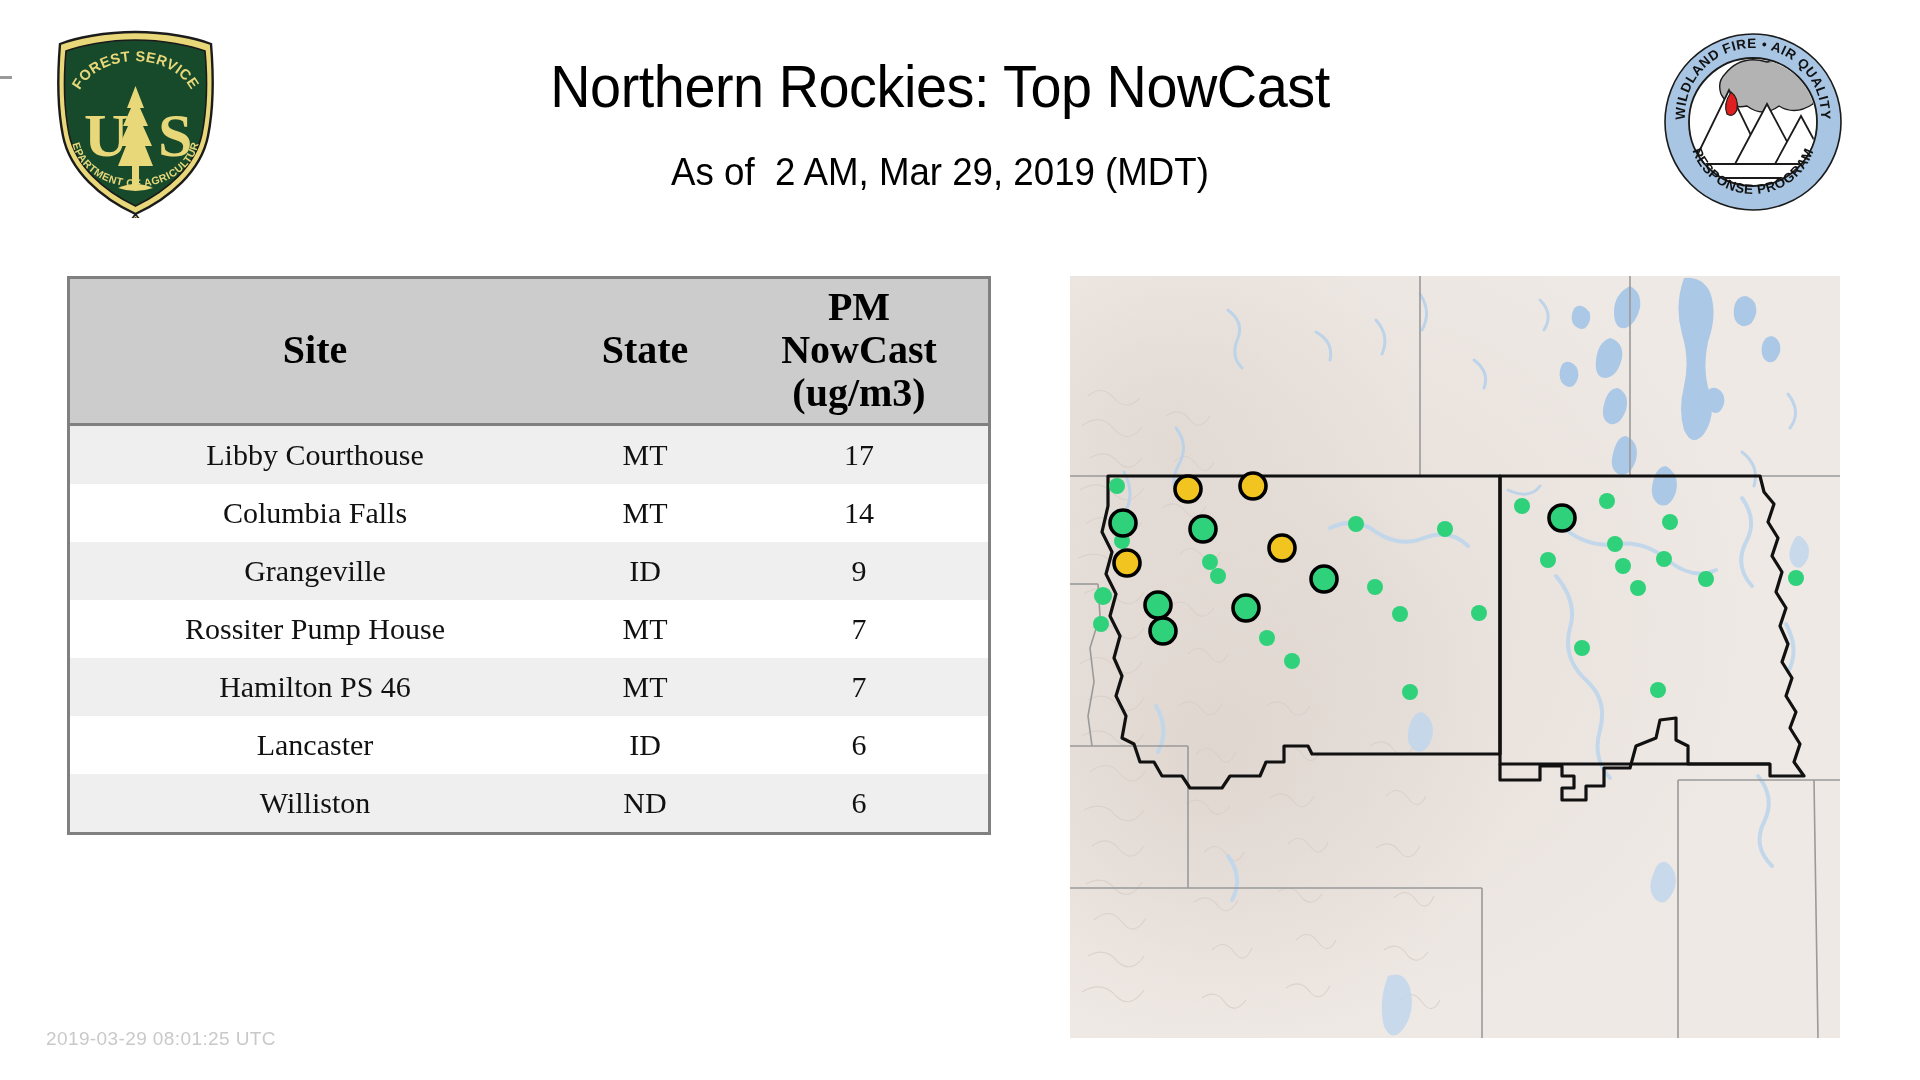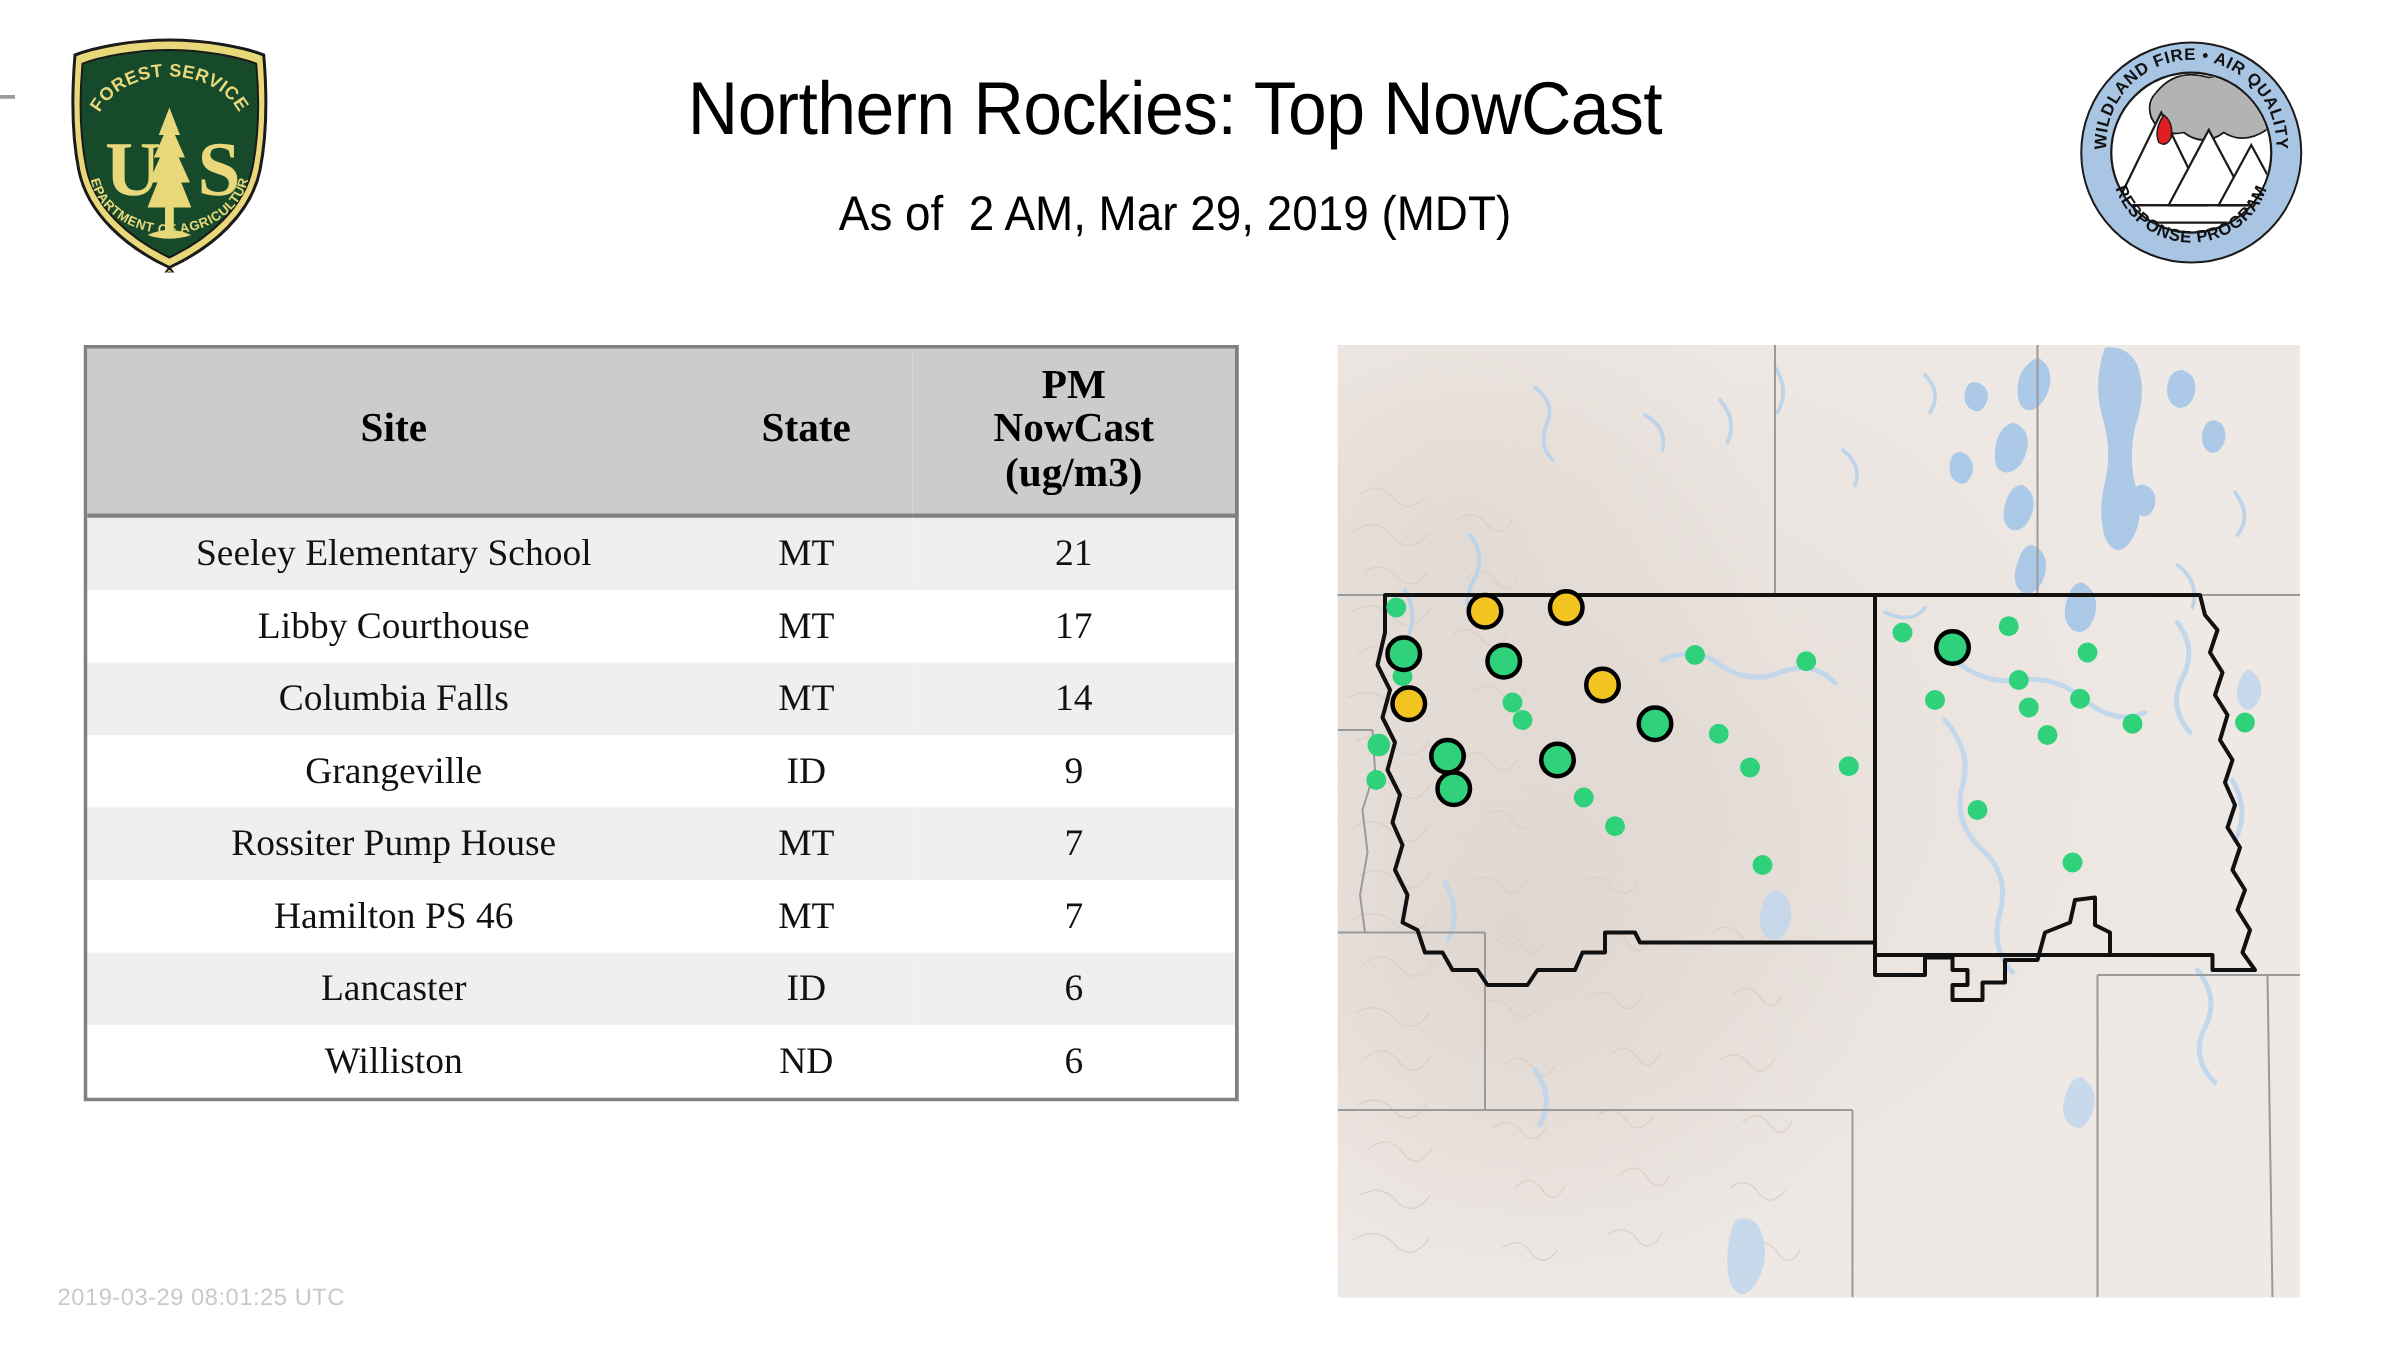--- a/index.html
+++ b/index.html
@@ -56,21 +56,21 @@
     position: absolute; left: 67px; top: 276px;
     width: 924px;
     border: 3px solid #808080;
     background: #ffffff;
     box-sizing: border-box;
   }
   table { border-collapse: collapse; width: 100%; table-layout: fixed; }
   thead th {
     background: #cccccc;
     font-family: "Liberation Serif", serif;
-    font-weight: bold; font-size: 33px; color: #000;
+    font-weight: bold; font-size: 40px; color: #000;
     text-align: center; vertical-align: middle;
     padding: 6px 0 8px 0; height: 118px;
     border-bottom: 3px solid #808080;
     line-height: 1.08;
   }
   th.col-site  { width: 490px; margin-left: 32px; }
   th.col-state { width: 170px; }
   th.col-pm    { width: 258px; }
   tbody td {
     font-family: "Liberation Serif", serif;
@@ -176,25 +176,20 @@
           <th class="col-site">Site</th>
           <th class="col-state">State</th>
           <th class="col-pm">
             <div>PM</div>
             <div>NowCast</div>
             <div>(ug/m3)</div>
           </th>
         </tr>
       </thead>
       <tbody>
-        <tr>
-          <td>Seeley Elementary School</td>
-          <td>MT</td>
-          <td>21</td>
-        </tr>
         <tr>
           <td>Libby Courthouse</td>
           <td>MT</td>
           <td>17</td>
         </tr>
         <tr>
           <td>Columbia Falls</td>
           <td>MT</td>
           <td>14</td>
         </tr>

